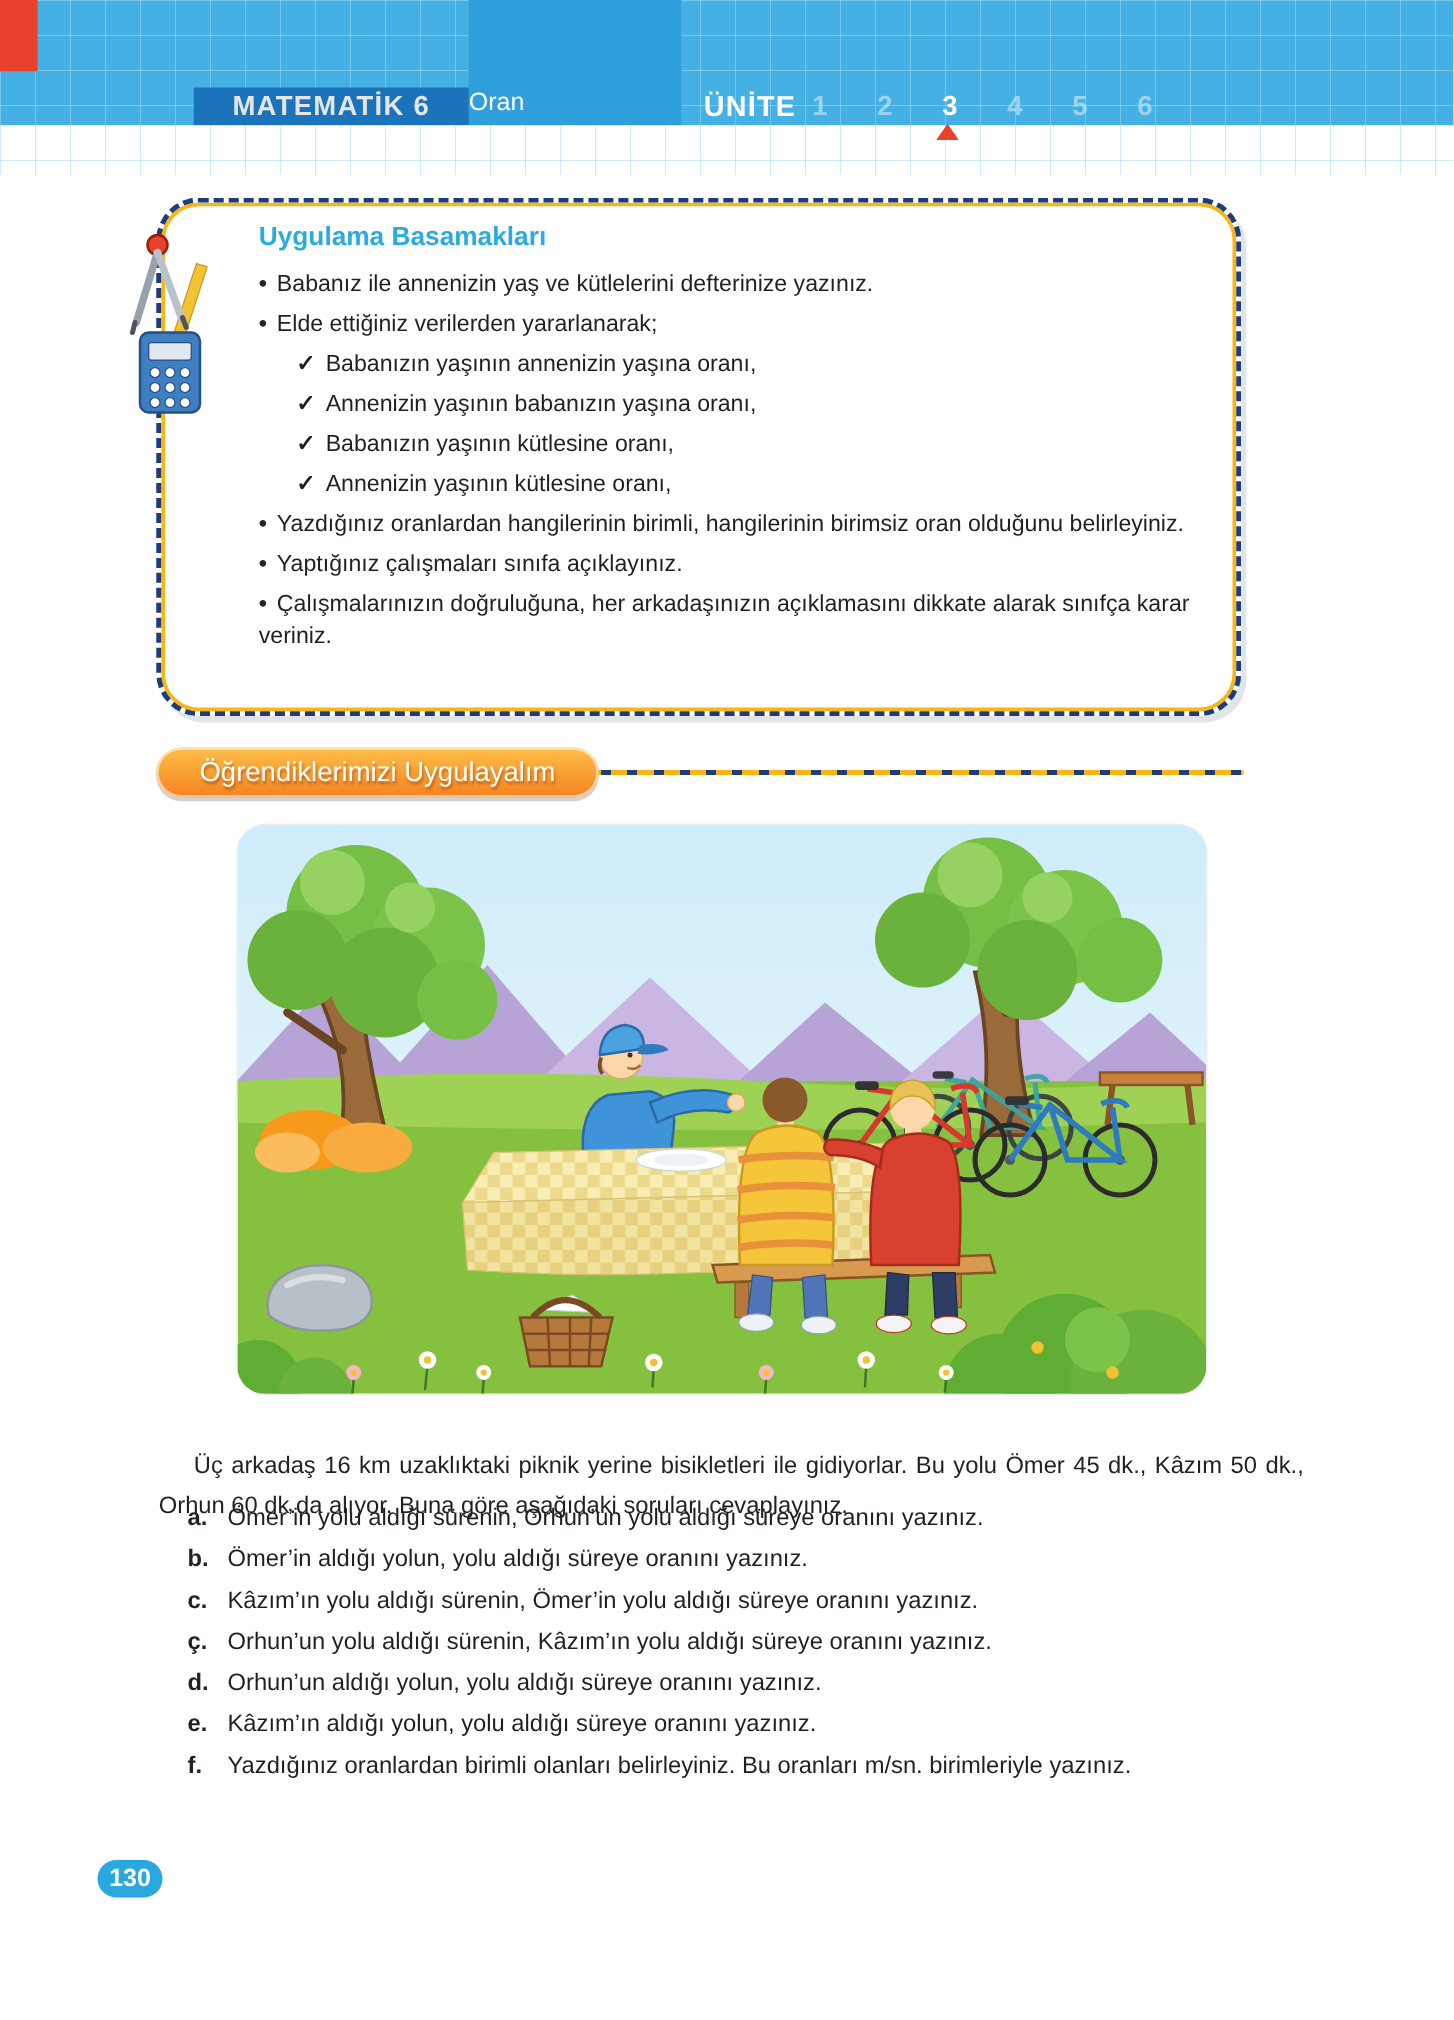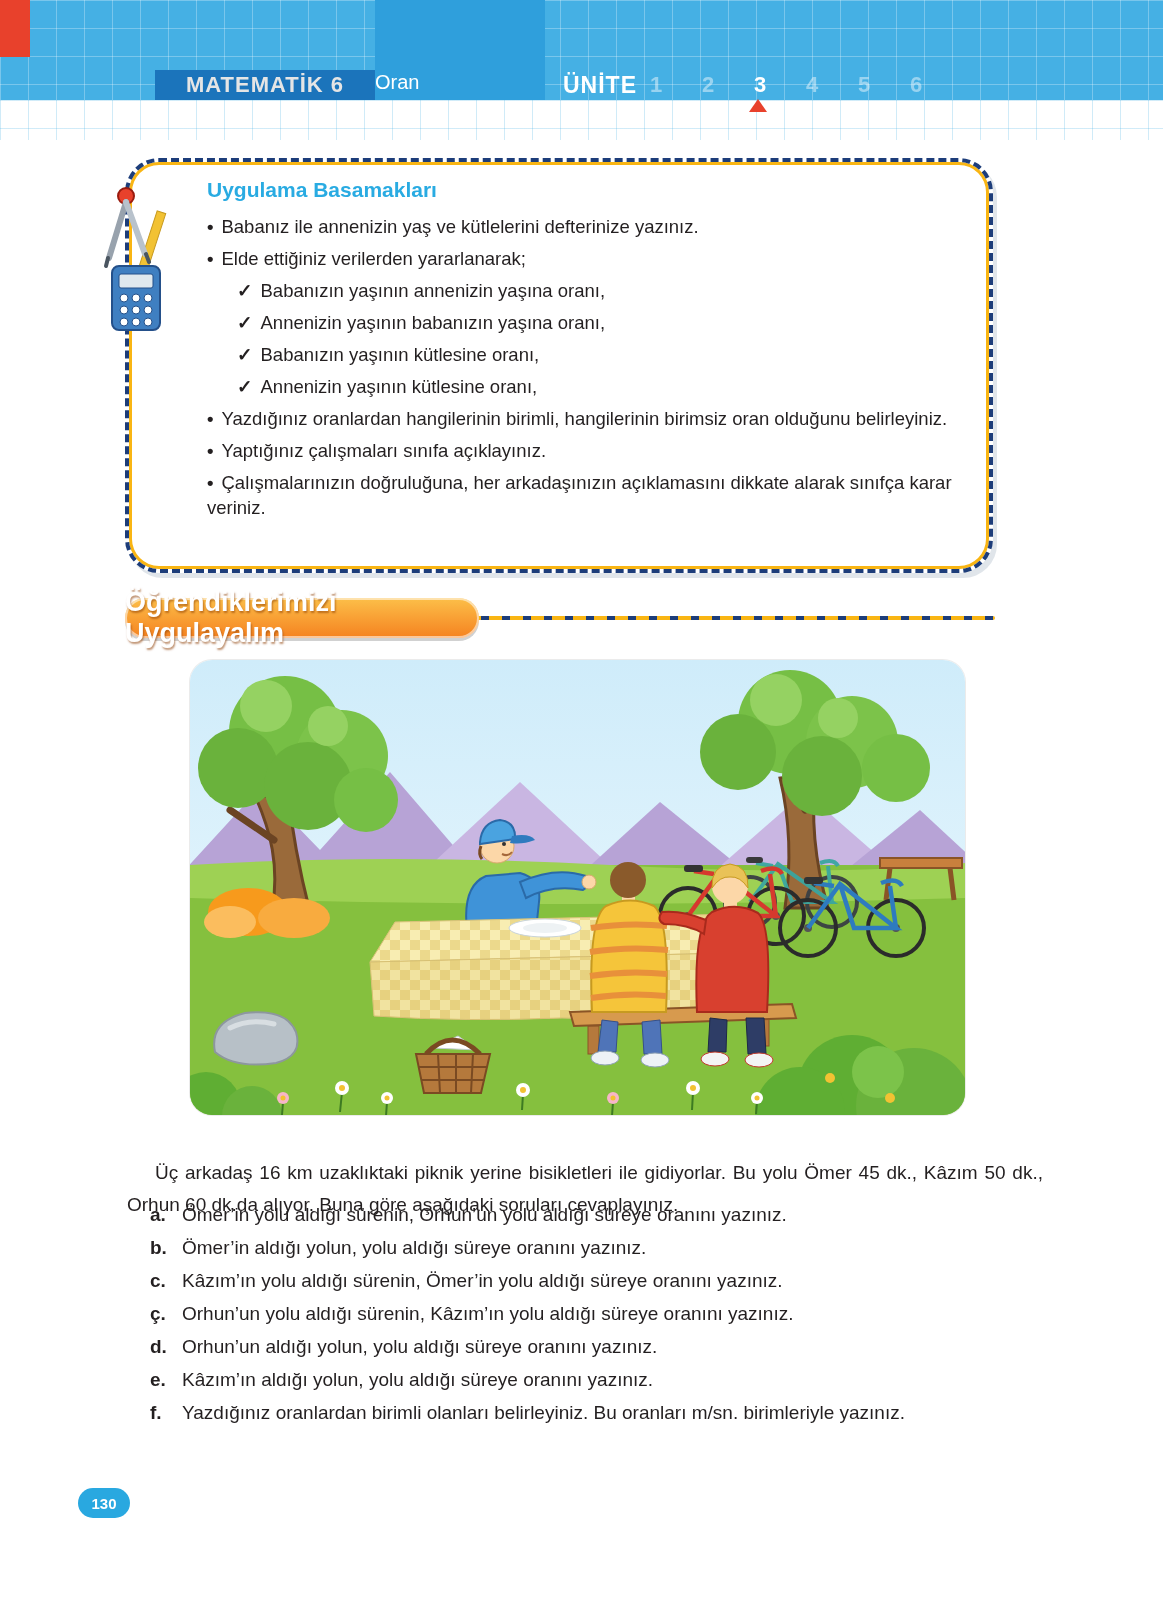--- a/index.html
+++ b/index.html
@@ -61,42 +61,42 @@
 
   
   .section-line {
     position:absolute; left:300px; top:616px; width:695px; height:4px; border-radius:2px;
     background:repeating-linear-gradient(90deg,#f9b513 0 13px,#1d3d7a 13px 21px);
   }
   .section-badge {
     position:absolute; left:125px; top:598px; width:354px; height:40px; border-radius:20px;
     background:linear-gradient(#fcbf49,#f58220);
     display:flex; align-items:center; justify-content:center;
-    color:#fff; font-weight:bold; font-size:27px;
+    color:#fff; font-weight:normal; font-size:22px;
     box-shadow: 0 3px 0 rgba(0,0,0,.18), inset 0 0 0 2px rgba(255,255,255,.55);
     text-shadow:1px 2px 2px rgba(140,60,0,.55);
   }
 
   
   .scene { position:absolute; left:190px; top:660px; width:775px; height:455px; border-radius:22px; overflow:hidden; box-shadow:0 0 0 1px rgba(0,0,0,.08); }
   .scene svg { display:block; }
 
   
   .problem-intro {
     position:absolute; left:127px; top:1138px; width:916px;
     font-size:19px; line-height:32px; text-align:justify; text-indent:28px;
   }
   .questions { position:absolute; left:150px; top:1204px; width:900px; }
   .q { display:flex; font-size:19px; line-height:22px; margin-bottom:11px; }
   .q-letter { font-weight:bold; width:32px; flex-shrink:0; }
 
   
   .page-num {
     position:absolute; left:78px; top:1488px; width:52px; height:30px; background:#29a8e0;
-    color:#fff; font-weight:bold; font-size:15px; display:flex; align-items:center; justify-content:center;
+    color:#fff; font-weight:bold; font-size:20px; display:flex; align-items:center; justify-content:center;
     border-radius:15px;
   }
 </style>
 </head>
 <body>
 
 <div class="page">
 
   <div class="header">
     <div class="oran-box">

